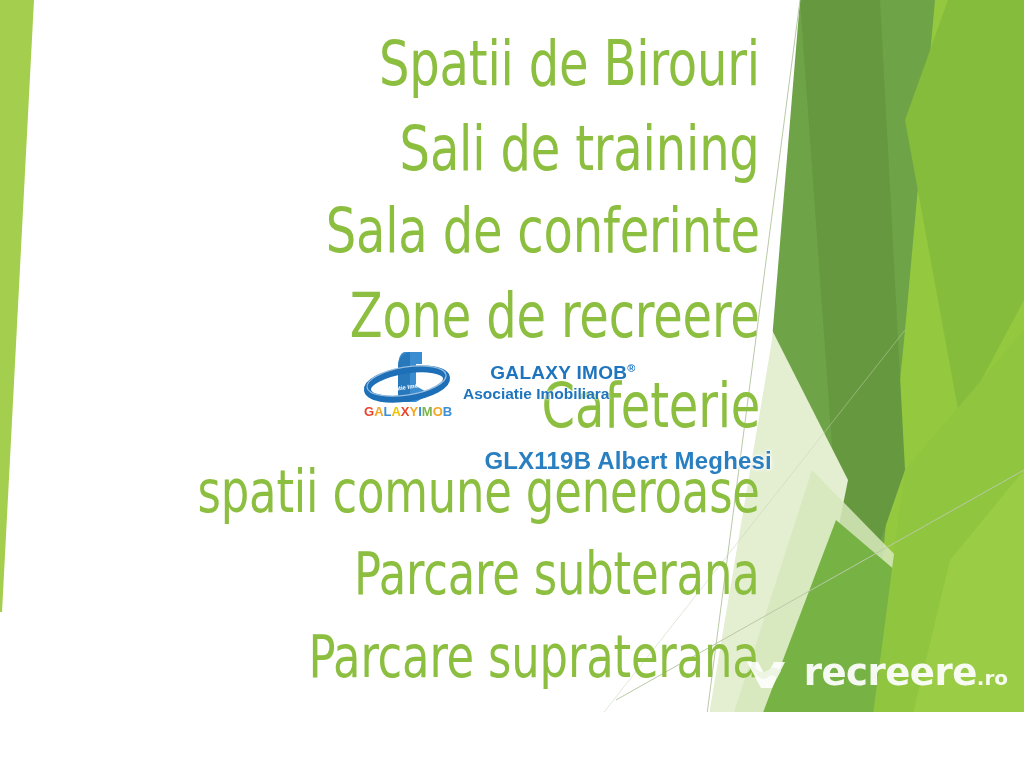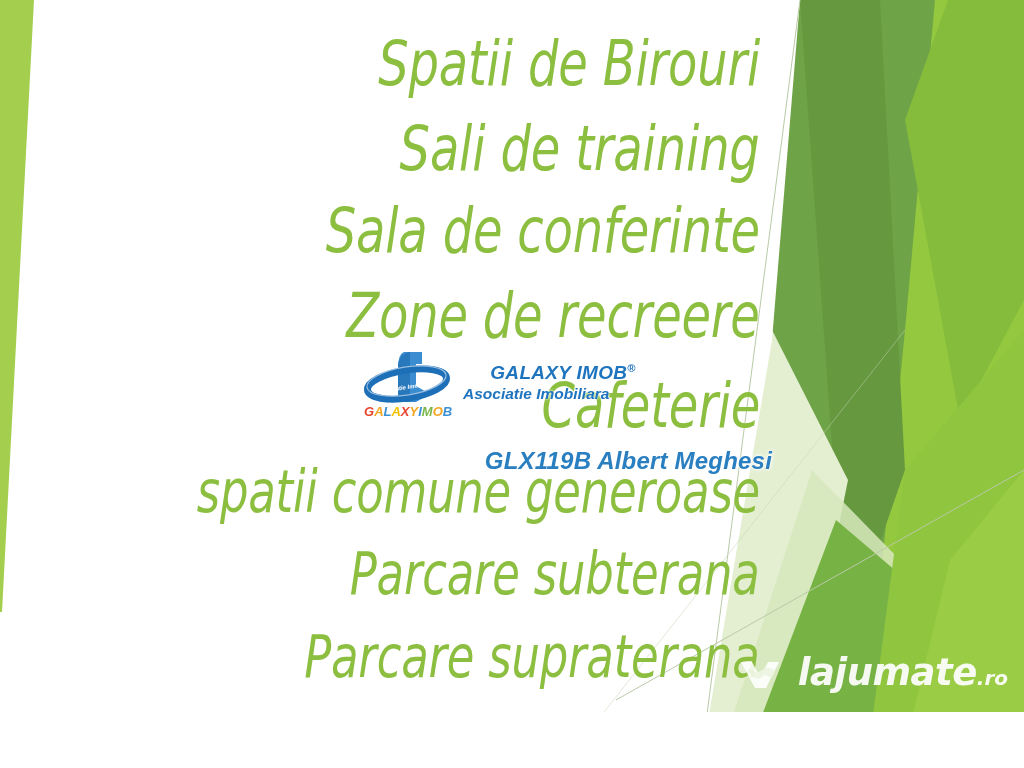--- a/index.html
+++ b/index.html
@@ -2,21 +2,21 @@
 <html><head>
 <meta charset="utf-8">
 <style>
   html,body{margin:0;padding:0;}
   body{
     width:1024px;height:768px;overflow:hidden;
     background:#ffffff;
     font-family:"Liberation Sans", sans-serif;
   }
   #slide{
-    position:relative;width:1024px;height:712px;overflow:hidden;background:#fff;font-style:italic;
+    position:relative;width:1024px;height:712px;overflow:hidden;background:#fff;
   }
   #bg{position:absolute;inset:0;width:1024px;height:768px;}
 
   
   .lines{
     position:absolute;
     left:0; top:0; width:772px;
     text-align:right;
     z-index:5;
     pointer-events:none;
@@ -162,17 +162,17 @@
   </div>
 
   <div id="refcode">GLX119B Albert Meghesi</div>
 
   <div id="lajumate">
     <svg width="50" height="34" viewBox="0 0 50 34">
       <path d="M2 4 L13 4 L21 19 L29 4 L40 4 L27 30 L16 30 Z" fill="#ffffff" opacity=".95"></path>
       <path d="M10 10 Q17 17 23 12 Q29 7 36 13 L32 20 Q27 15 23 19 Q18 24 12 17 Z" fill="#eef6e4" opacity=".9"></path>
     </svg>
     <div id="laj-word">
-      <span>lajumate</span><span id="laj-tld">.ro</span>
+      <span>recreere</span><span id="laj-tld">.ro</span>
     </div>
   </div>
 
 </div>
 
 </body></html>

